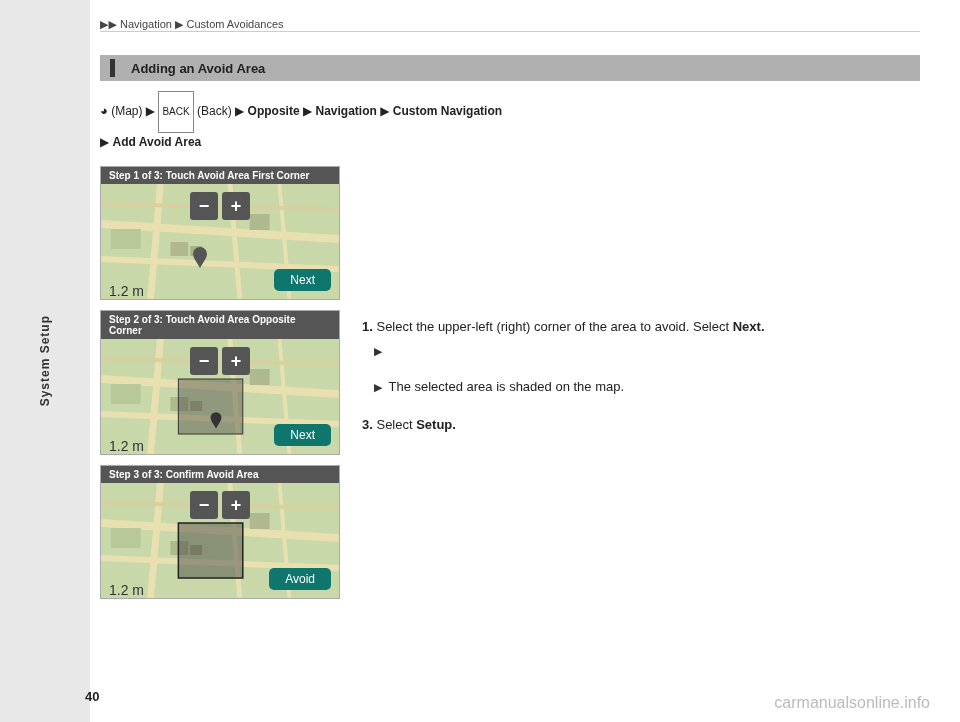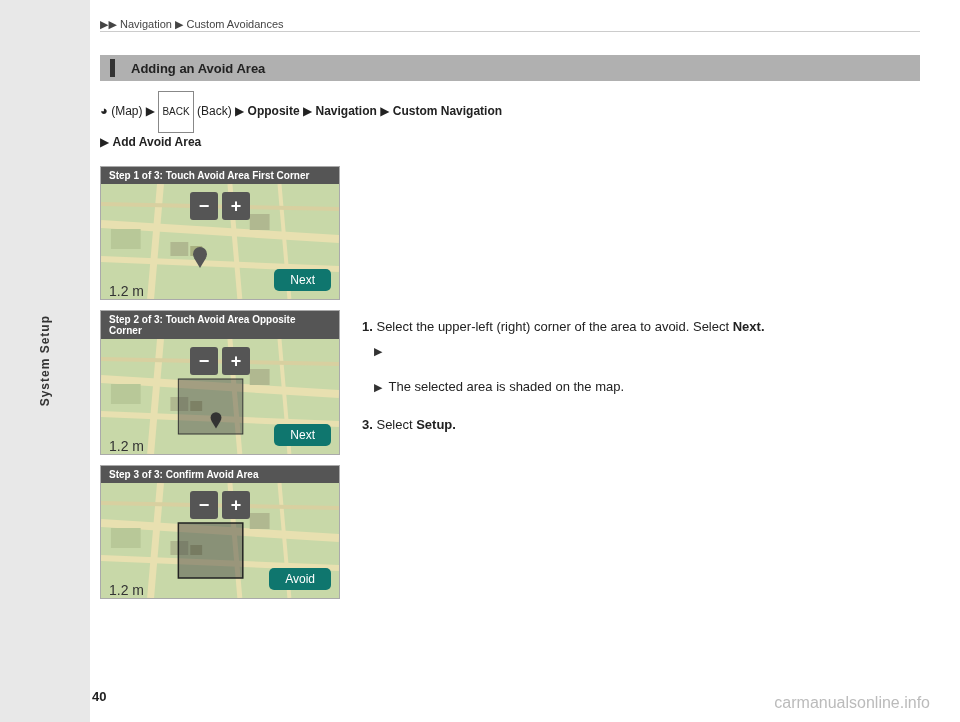--- a/index.html
+++ b/index.html
@@ -202,21 +202,21 @@
       background: #666;
       border-radius: 50%;
       vertical-align: middle;
       margin: 0 2px;
     }
 
     
     .page-number {
       position: absolute;
       bottom: 18px;
-      left: 92px;
+      left: 85px;
       font-size: 13px;
       font-weight: bold;
       color: #222;
     }
 
     
     .watermark {
       position: absolute;
       bottom: 10px;
       right: 30px;

